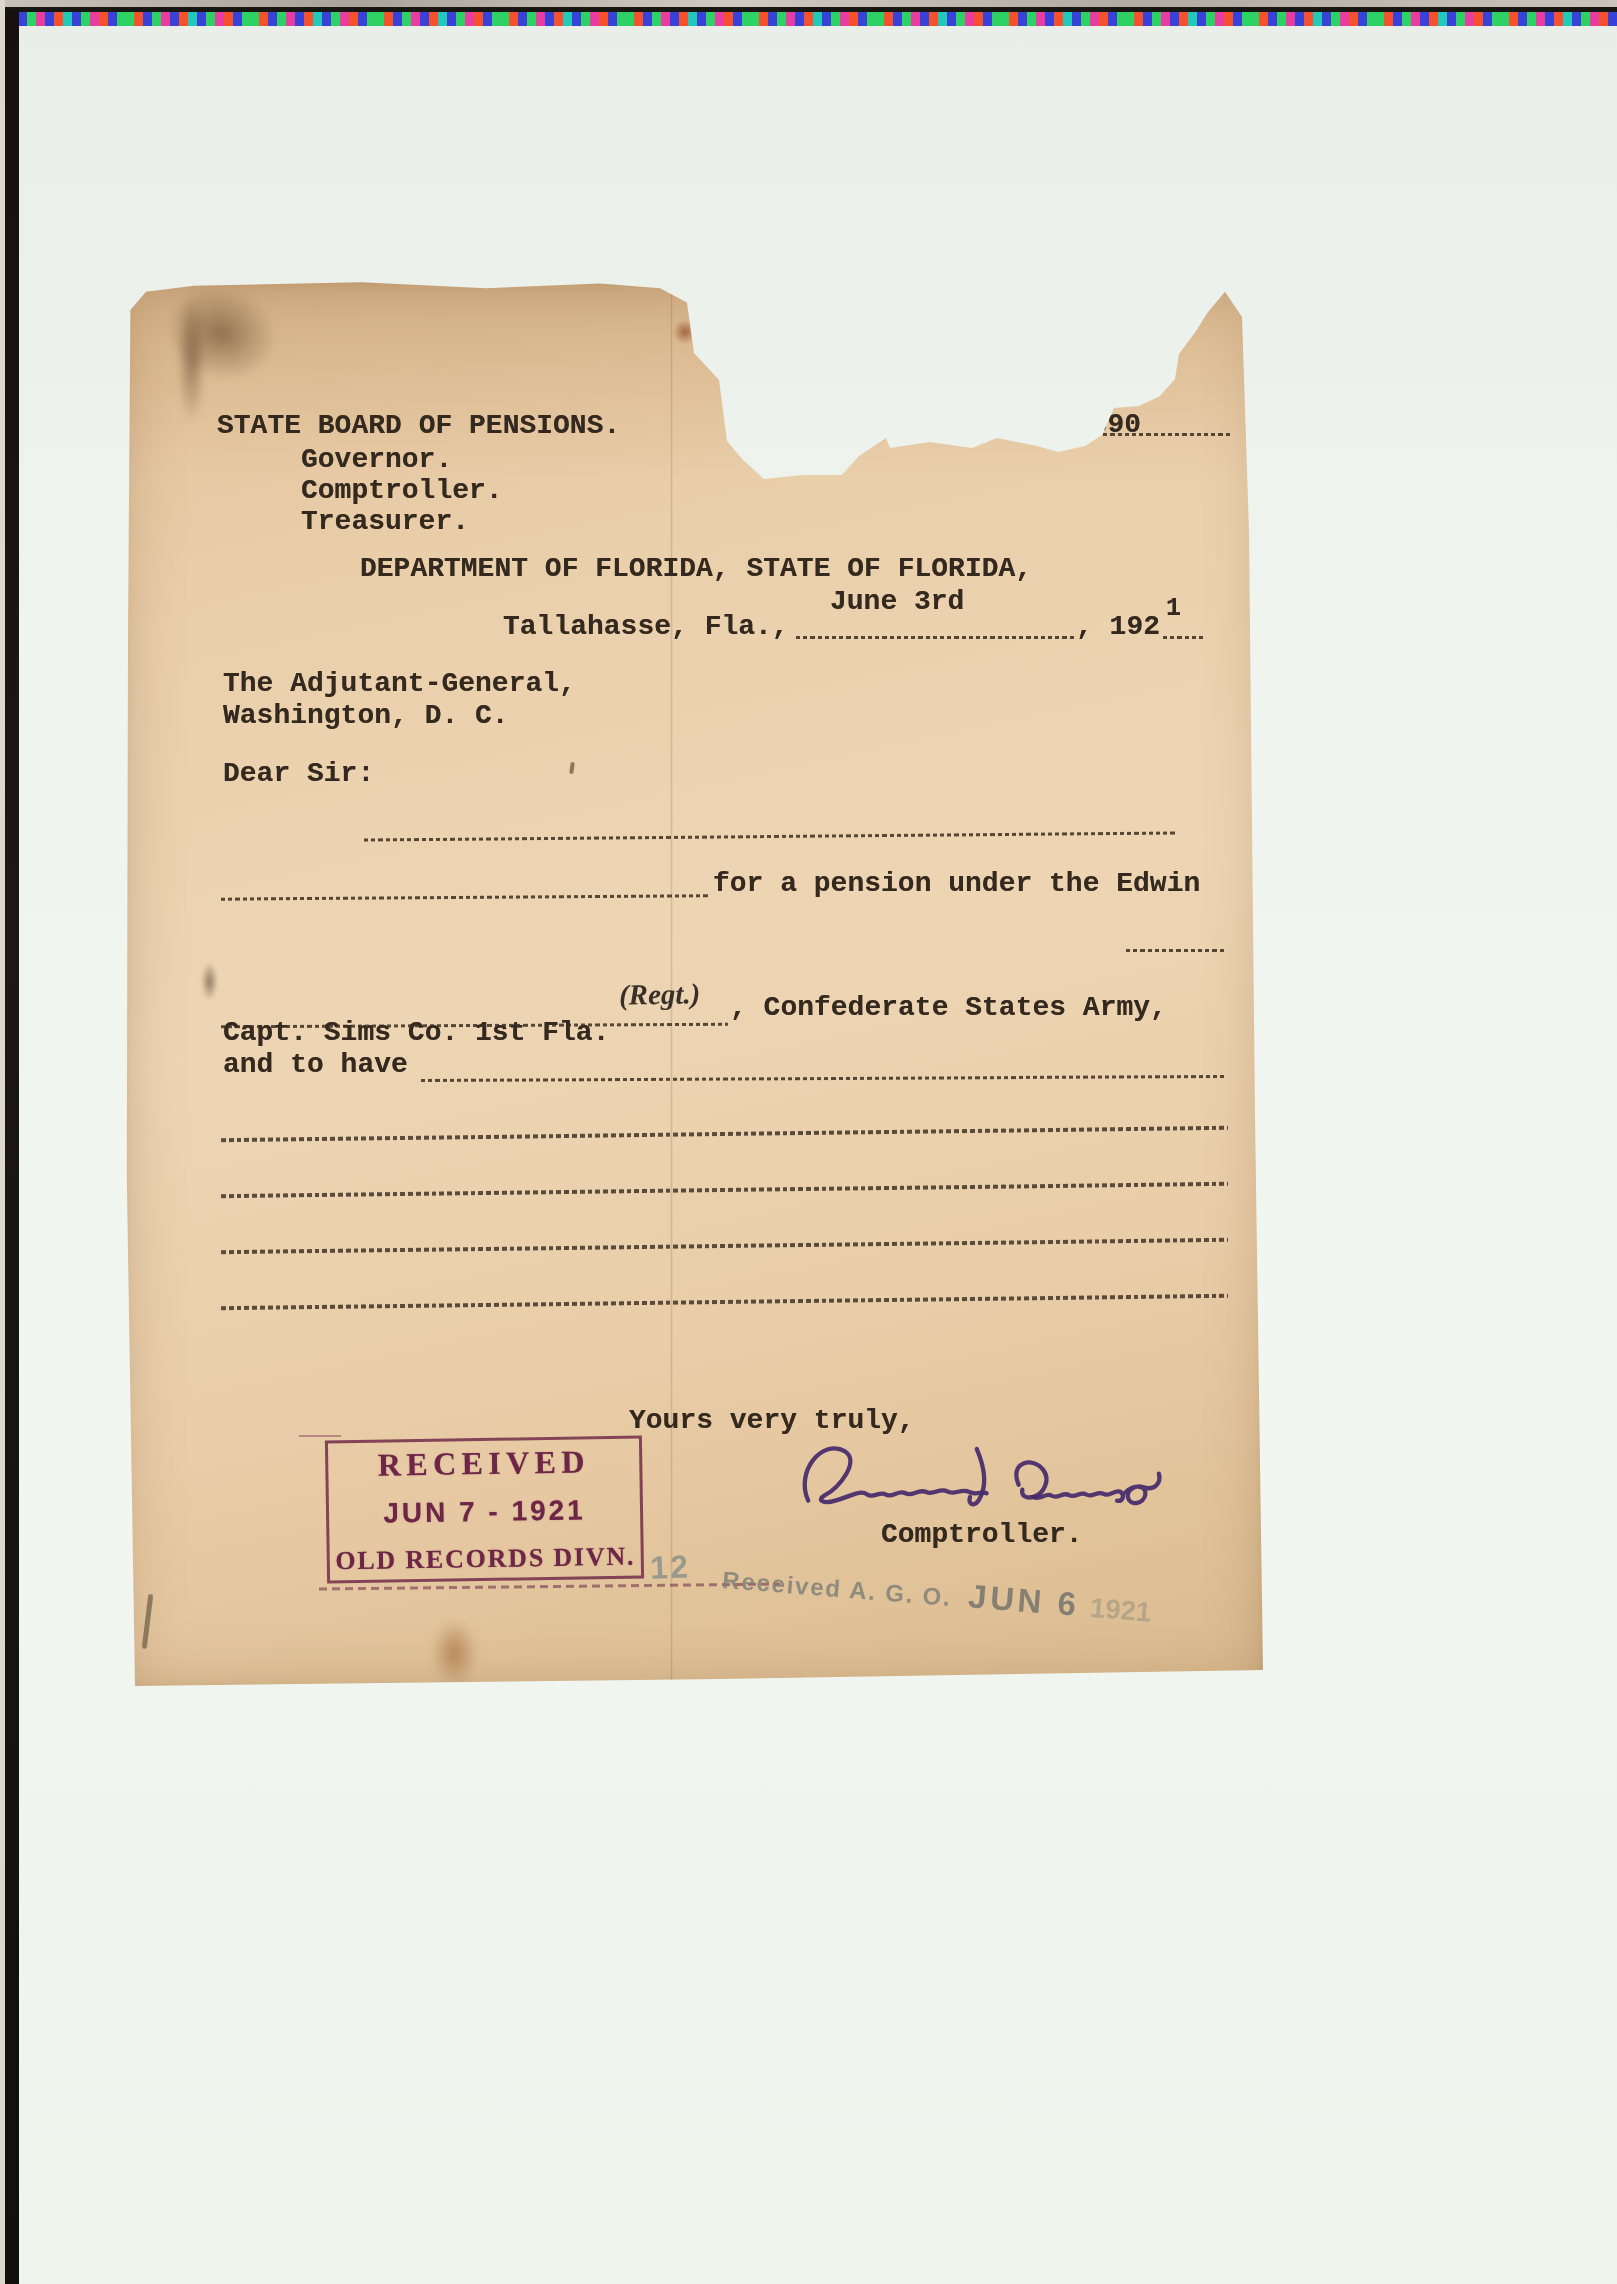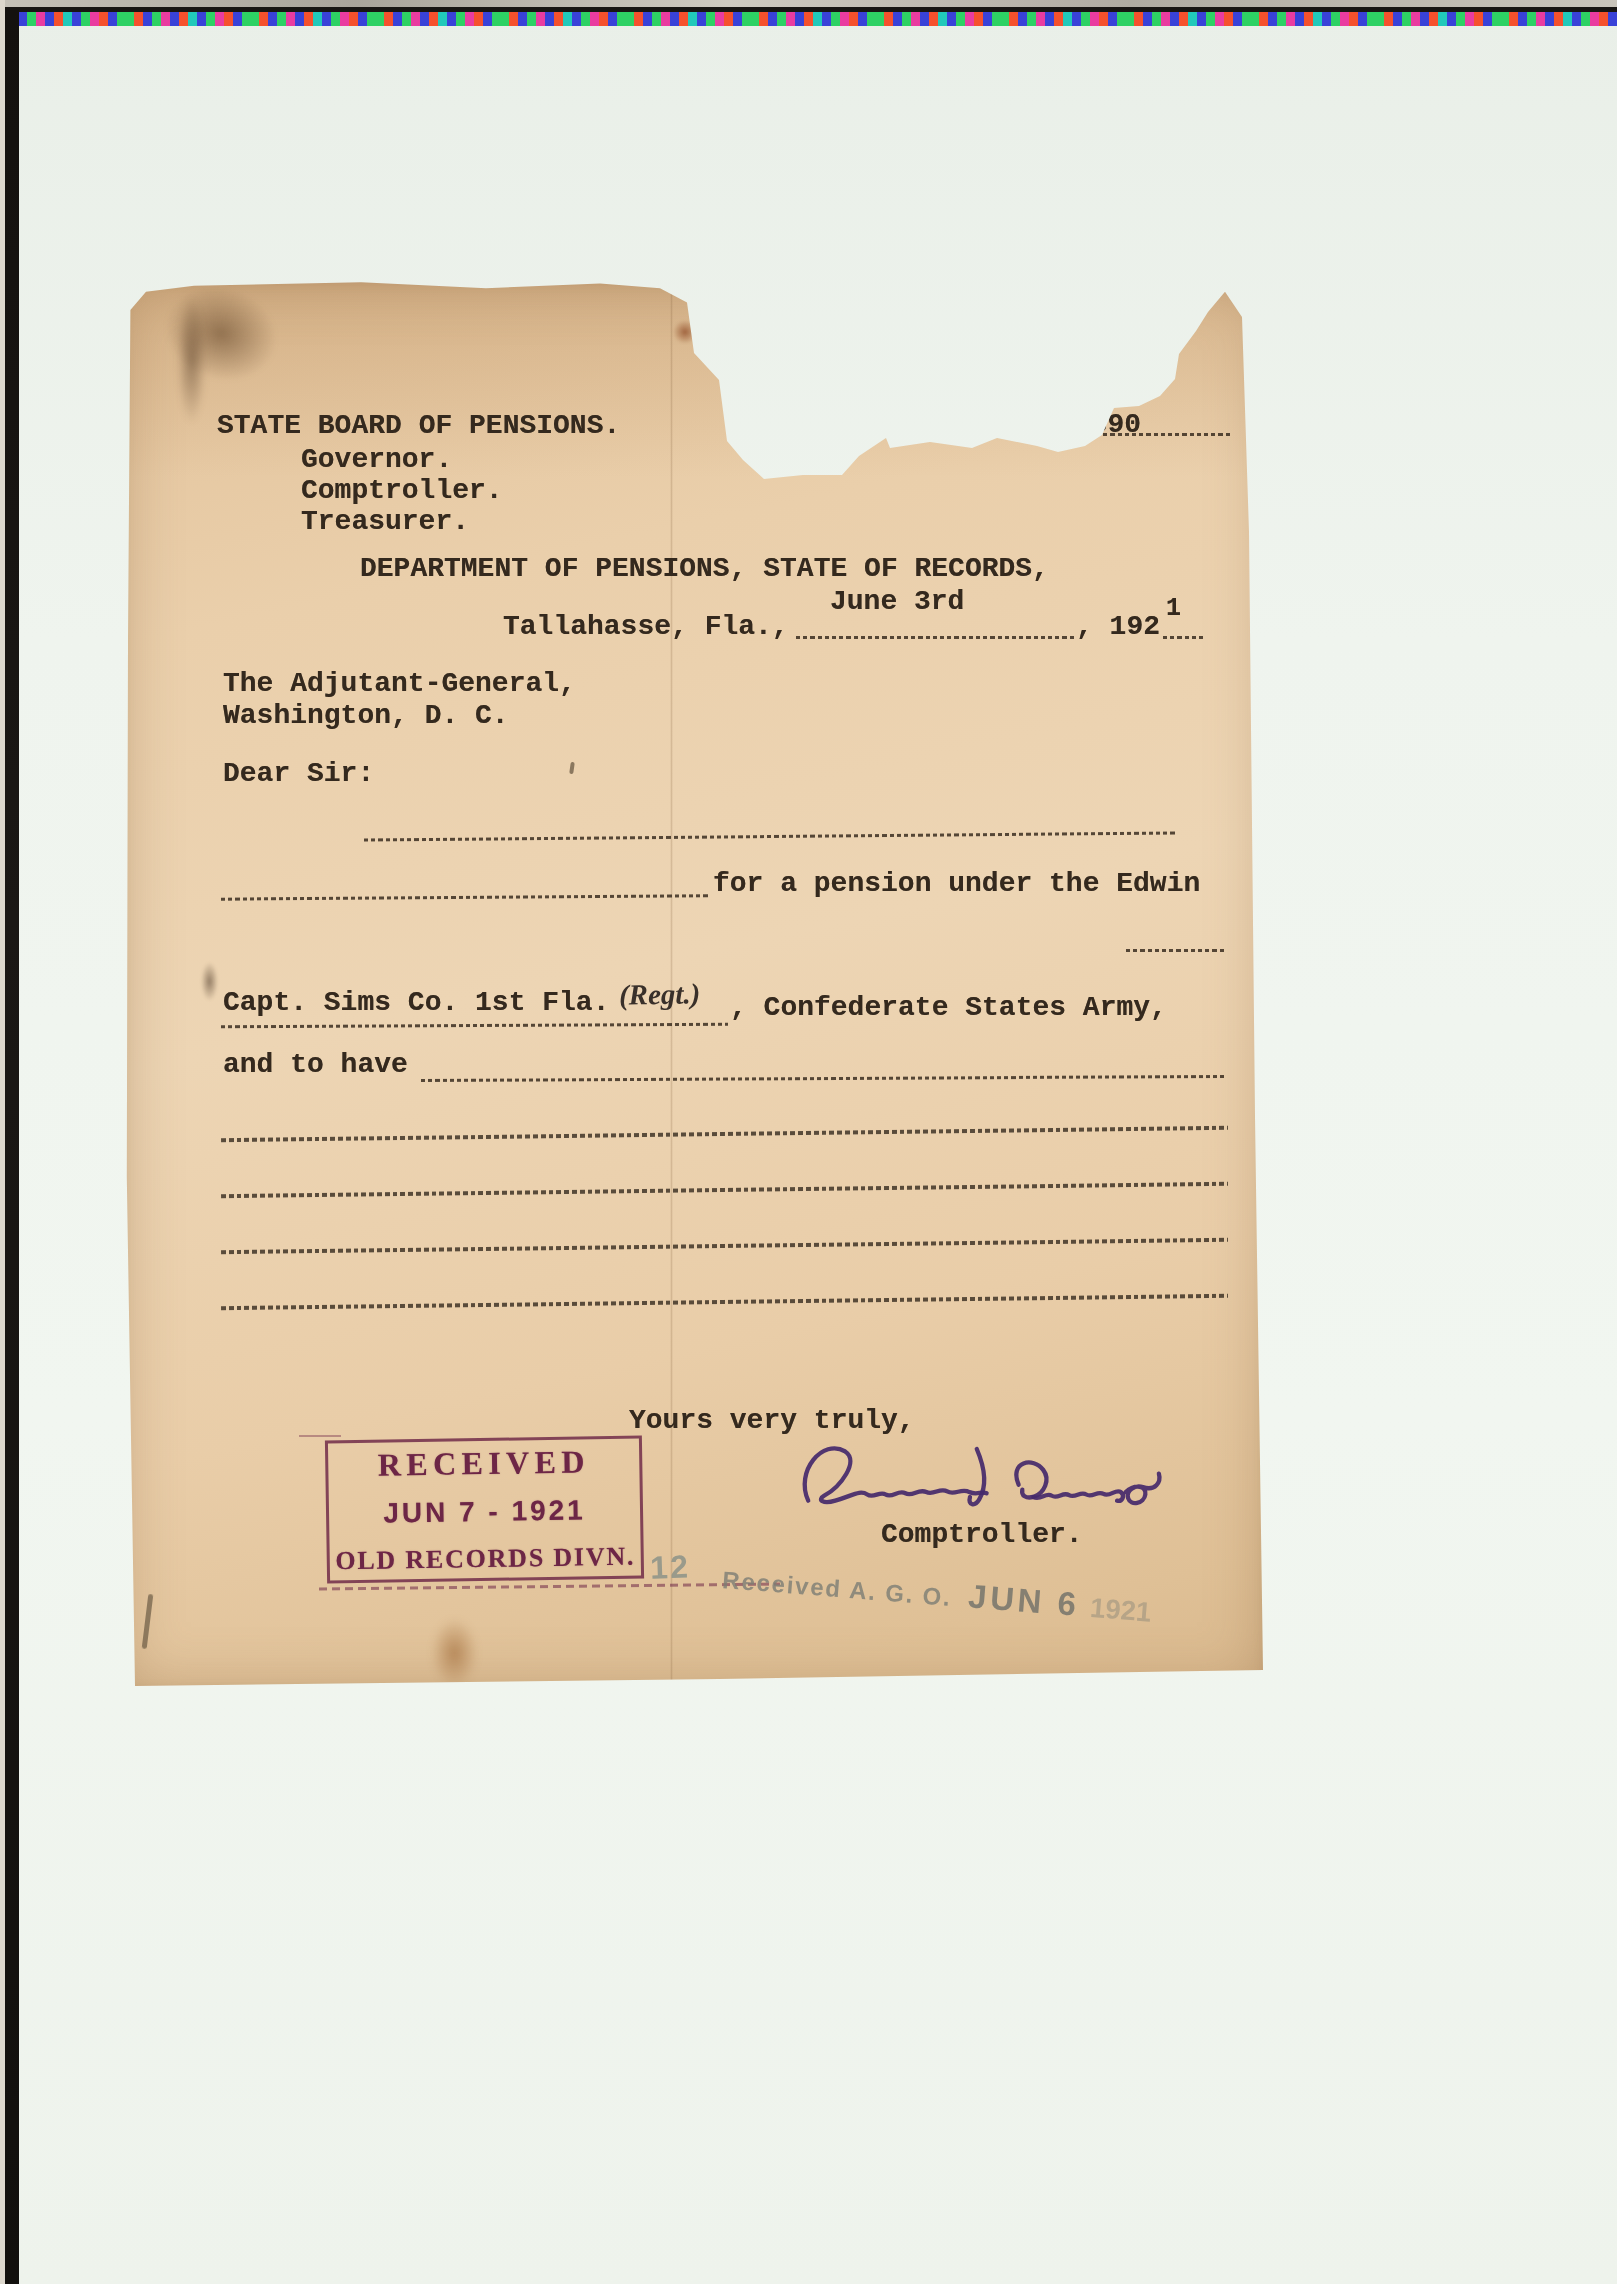--- a/index.html
+++ b/index.html
@@ -122,42 +122,42 @@
 
   <span class="t" style="left:95px;top:129px">STATE BOARD OF PENSIONS.</span>
   <span class="t" style="left:179px;top:163px">Governor.</span>
   <span class="t" style="left:179px;top:194px">Comptroller.</span>
   <span class="t" style="left:179px;top:225px">Treasurer.</span>
 
   <span class="t" style="left:866px;top:129px">No</span>
   <div class="dots" style="left:902px;top:152px;width:206px"></div>
   <span class="t" style="left:935px;top:128px">21890</span>
 
-  <span class="t" style="left:238px;top:272px">DEPARTMENT OF PENSIONS, STATE OF RECORDS,</span>
+  <span class="t" style="left:238px;top:272px">DEPARTMENT OF FLORIDA, STATE OF FLORIDA,</span>
   <span class="t" style="left:381px;top:330px">Tallahasse, Fla.,</span>
   <span class="t" style="left:708px;top:305px">June 3rd</span>
   <div class="dots" style="left:674px;top:355px;width:278px"></div>
   <span class="t" style="left:954px;top:330px">, 192</span>
   <span class="t sup" style="left:1044px;top:312px">1</span>
   <div class="dots" style="left:1041px;top:355px;width:41px"></div>
 
   <span class="t" style="left:101px;top:387px">The Adjutant-General,</span>
   <span class="t" style="left:101px;top:419px">Washington, D. C.</span>
 
   <span class="t" style="left:101px;top:477px">Dear Sir:</span>
   <div class="mark" style="left:448px;top:481px"></div>
 
   <div class="dots" style="left:242px;top:554px;width:813px;transform:rotate(-0.5deg)"></div>
 
   <div class="dots" style="left:99px;top:615px;width:487px;transform:rotate(-0.4deg)"></div>
   <span class="t" style="left:591px;top:587px">for a pension under the Edwin</span>
 
   <div class="dots" style="left:1004px;top:668px;width:99px"></div>
 
-  <span class="t" style="left:101px;top:706px">Capt. Sims Co. 1st Fla.</span>
+  <span class="t" style="left:101px;top:736px">Capt. Sims Co. 1st Fla.</span>
   <span class="hand" style="left:497px;top:698px">(Regt.)</span>
   <div class="dots" style="left:99px;top:743px;width:507px;transform:rotate(-0.3deg)"></div>
   <span class="t" style="left:608px;top:711px">, Confederate States Army,</span>
 
   <span class="t" style="left:101px;top:768px">and to have</span>
   <div class="dots" style="left:299px;top:796px;width:804px;transform:rotate(-0.3deg)"></div>
 
   <div class="dots blank" style="left:99px;top:851px;width:1007px;transform:rotate(-0.7deg)"></div>
   <div class="dots blank" style="left:99px;top:907px;width:1007px;transform:rotate(-0.7deg)"></div>
   <div class="dots blank" style="left:99px;top:963px;width:1007px;transform:rotate(-0.7deg)"></div>

